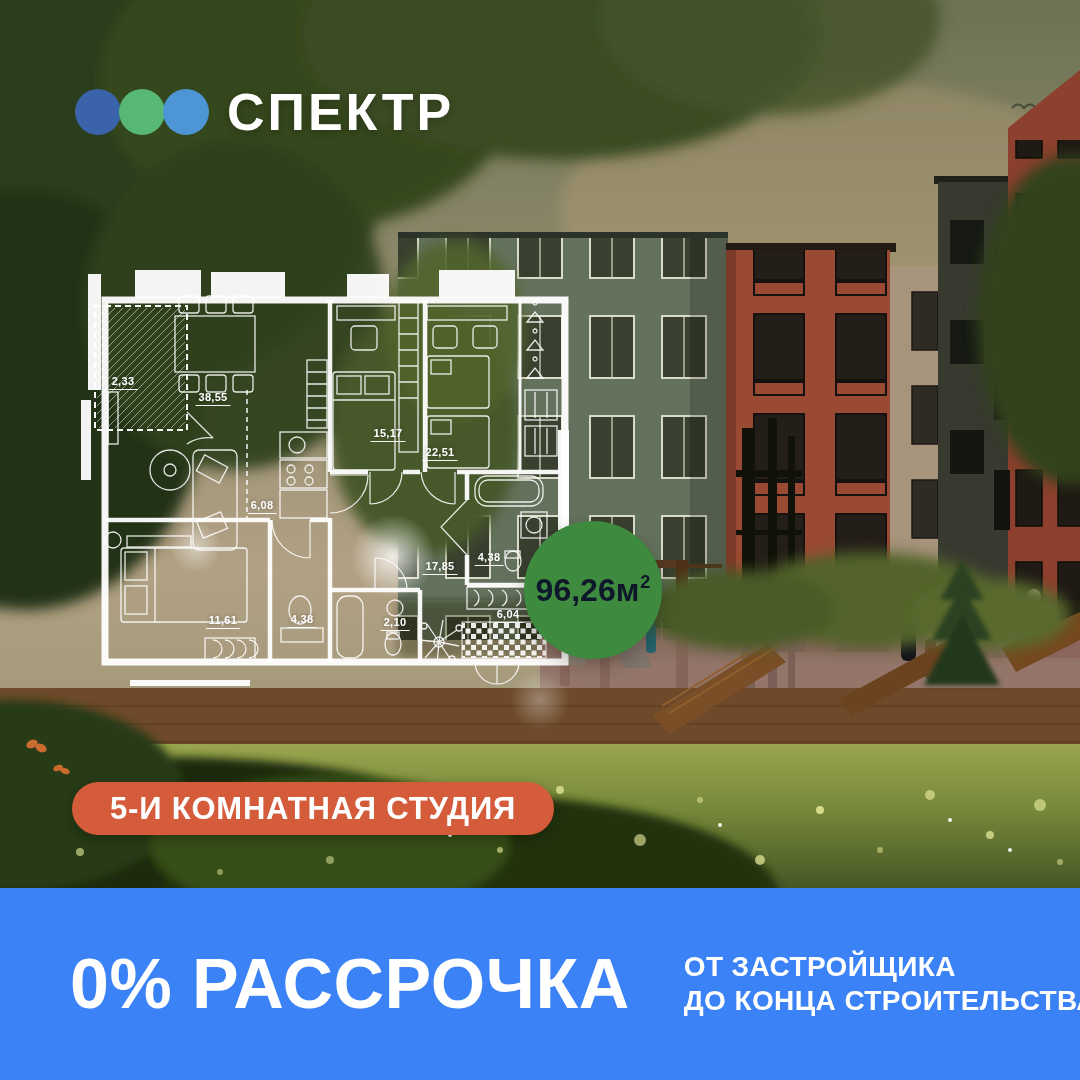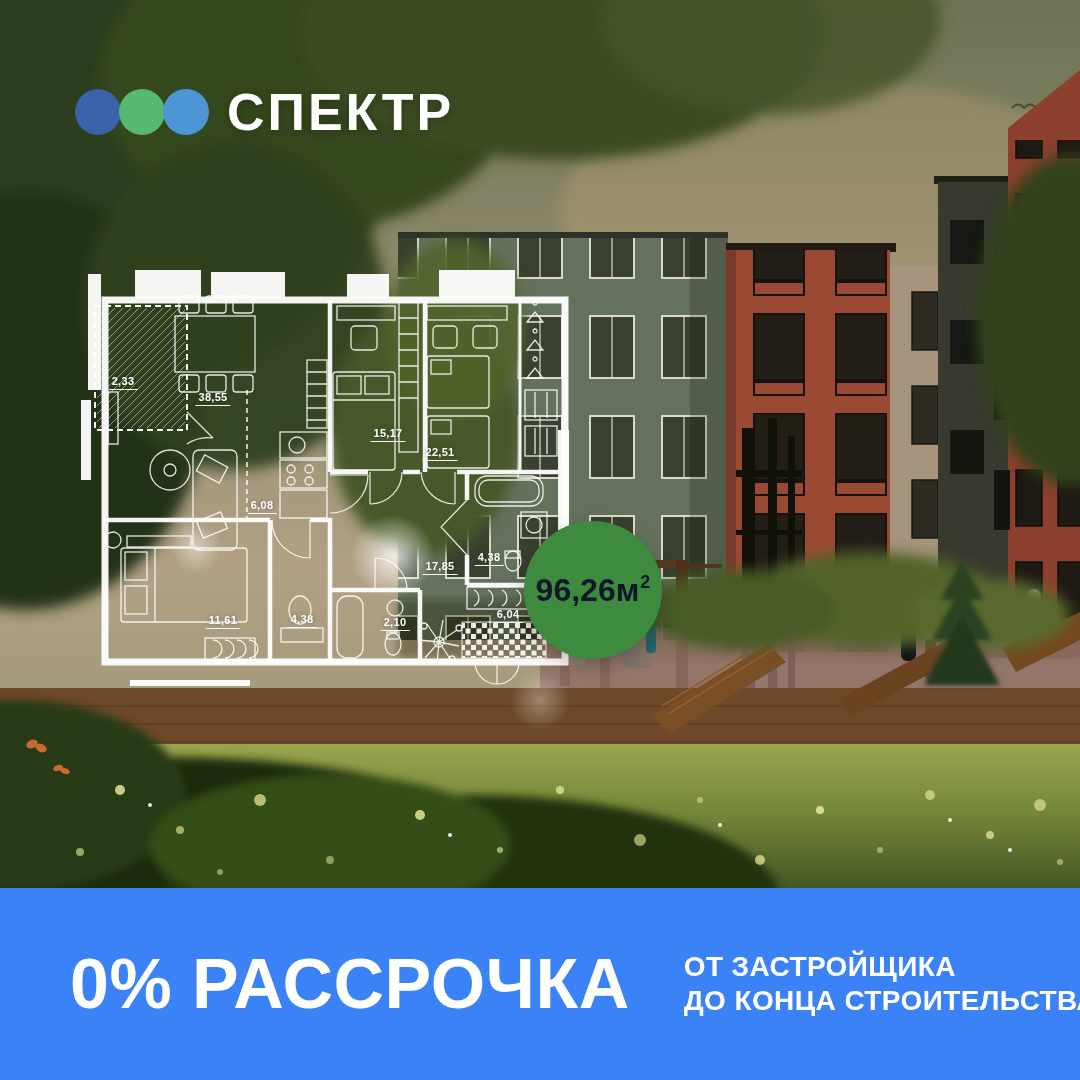--- a/index.html
+++ b/index.html
@@ -417,20 +417,23 @@
     <span class="rl rl-8">17,85</span>
     <span class="rl rl-9">4,38</span>
     <span class="rl rl-10">6,04</span>
   </div>
 
   <div class="area-badge">
     <span>96,26м</span>
       <sup>2</sup>
   </div>
 
+  <div class="type-badge">
+    <span>5-И КОМНАТНАЯ СТУДИЯ</span>
+  </div>
 
   <div class="footer">
     <div class="offer">0% РАССРОЧКА</div>
     <div class="note">
       <div>ОТ ЗАСТРОЙЩИКА</div>
       <div>ДО КОНЦА СТРОИТЕЛЬСТВА</div>
     </div>
   </div>
 
 </div>

